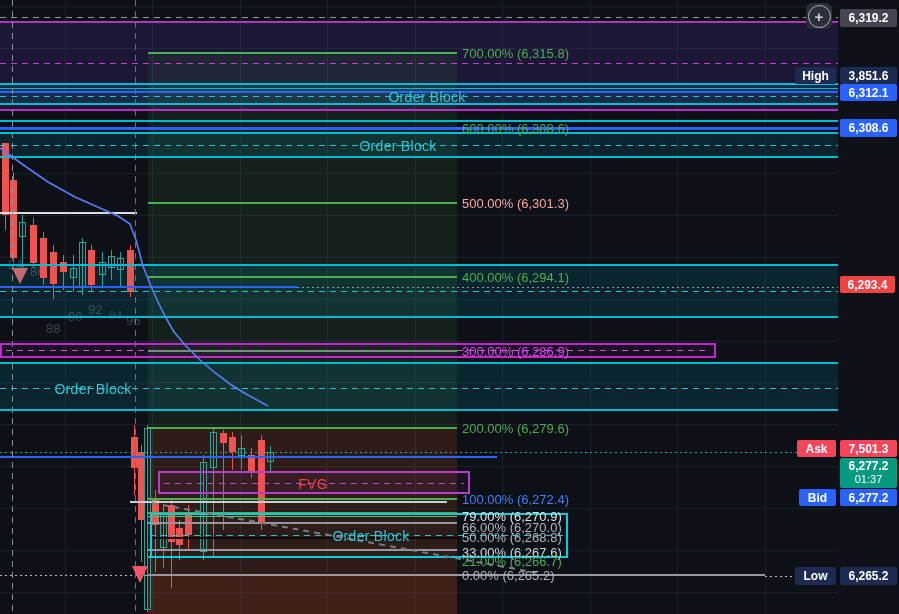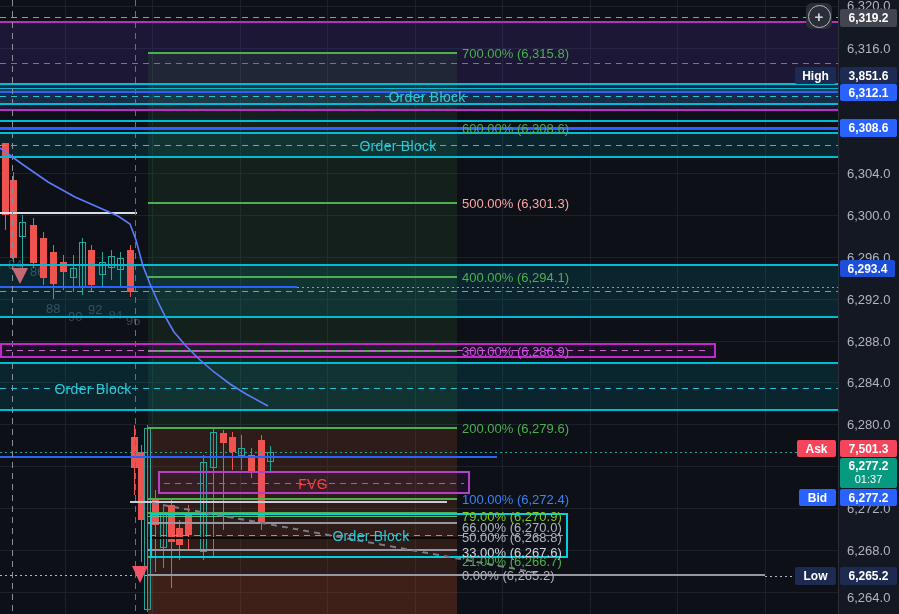--- a/index.html
+++ b/index.html
@@ -44,21 +44,21 @@
       <div class="gridline" style="position: absolute; left: 0px; top: 299px; width: 838px; height: 1px;"></div>
       <div class="gridline" style="position: absolute; left: 0px; top: 341px; width: 838px; height: 1px;"></div>
       <div class="gridline" style="position: absolute; left: 0px; top: 382px; width: 838px; height: 1px;"></div>
       <div class="gridline" style="position: absolute; left: 0px; top: 424px; width: 838px; height: 1px;"></div>
       <div class="gridline" style="position: absolute; left: 0px; top: 466px; width: 838px; height: 1px;"></div>
       <div class="gridline" style="position: absolute; left: 0px; top: 508px; width: 838px; height: 1px;"></div>
       <div class="gridline" style="position: absolute; left: 0px; top: 550px; width: 838px; height: 1px;"></div>
       <div class="gridline" style="position: absolute; left: 0px; top: 592px; width: 838px; height: 1px;"></div>
       <div class="faint" style="left: 8px; top: 264px;">84</div>
       <div class="faint" style="left: 30px; top: 271px;">86</div>
-      <div class="faint" style="left: 46px; top: 308px;">88</div>
+      <div class="faint" style="left: 46px; top: 328px;">88</div>
       <div class="faint" style="left: 68px; top: 316px;">90</div>
       <div class="faint" style="left: 88px; top: 309px;">92</div>
       <div class="faint" style="left: 109px; top: 315px; font-family: Liberation Serif, serif;">94</div>
       <div class="faint" style="left: 126px; top: 320px;">96</div>
       <div style="position: absolute; left: 0px; top: 22px; width: 838px; height: 88px; background: rgba(124, 77, 255, 0.13);"></div>
       <div style="position: absolute; left: 0px; top: 84px; width: 838px; height: 20px; background: rgba(0, 188, 212, 0.13);"></div>
       <div style="position: absolute; left: 0px; top: 133px; width: 838px; height: 24px; background: rgba(0, 188, 212, 0.13);"></div>
       <div style="position: absolute; left: 0px; top: 265px; width: 838px; height: 52px; background: rgba(0, 188, 212, 0.13);"></div>
       <div style="position: absolute; left: 0px; top: 363px; width: 838px; height: 47px; background: rgba(0, 188, 212, 0.13);"></div>
       <div style="position: absolute; left: 148px; top: 53px; width: 309px; height: 375px; background: rgba(76, 175, 80, 0.1);"></div>
@@ -177,59 +177,45 @@
       <svg width="838" height="614" style="position: absolute; left: 0px; top: 0px; pointer-events: none;">
         <polyline points="0,148 22,164 48,182 75,197 100,208 118,216 130,224 136,240 143,266 150,284 158,302 166,318 174,332 186,346 200,360 214,372 230,384 246,394 268,406" fill="none" stroke="#5b7cfa" stroke-width="1.6"></polyline>
       </svg>
       <div class="lbl" style="left: 462px; top: 53px; color: rgb(76, 175, 80);">700.00% (6,315.8)</div>
       <div class="lbl" style="left: 462px; top: 128px; color: rgb(76, 175, 80);">600.00% (6,308.6)</div>
       <div class="lbl" style="left: 462px; top: 203px; color: #fca5a5;">500.00% (6,301.3)</div>
       <div class="lbl" style="left: 462px; top: 277px; color: rgb(76, 175, 80);">400.00% (6,294.1)</div>
       <div class="lbl" style="left: 462px; top: 351px; color: #d946ef; text-align: center;">300.00% (6,286.9)</div>
       <div class="lbl" style="left: 462px; top: 428px; color: rgb(76, 175, 80);">200.00% (6,279.6)</div>
       <div class="lbl" style="left: 462px; top: 499px; color: #3b82f6;">100.00% (6,272.4)</div>
-      <div class="lbl" style="left: 462px; top: 516px; color: #84cc16;">79.00% (6,270.9)</div>
+      <div class="lbl" style="left: 462px; top: 516px; color: #e5e5e5;">79.00% (6,270.9)</div>
       <div class="lbl" style="left: 462px; top: 527px; color: rgb(178, 181, 190);">66.00% (6,270.0)</div>
       <div class="lbl" style="left: 462px; top: 537px; color: rgb(178, 181, 190);">50.00% (6,268.8)</div>
       <div class="lbl" style="left: 462px; top: 552px; color: rgb(209, 212, 220);">33.00% (6,267.6)</div>
       <div class="lbl" style="left: 462px; top: 561px; color: rgb(76, 175, 80);">21.00% (6,266.7)</div>
       <div class="lbl" style="left: 462px; top: 575px; color: rgb(178, 181, 190);">0.00% (6,265.2)</div>
       <div class="ob-lbl" style="left: 427px; top: 97px;">Order Block</div>
       <div class="ob-lbl" style="left: 398px; top: 146px;">Order Block</div>
       <div class="ob-lbl" style="left: 93px; top: 389px;">Order Block</div>
       <div class="ob-lbl" style="left: 371px; top: 536px;">Order Block</div>
       <div class="ob-lbl" style="left: 313px; top: 484px; color: #ef4444; font-size: 14px;">FVG</div>
       <div class="tri" style="position: absolute; left: 12px; top: 268px; border-left: 8px solid transparent; border-right: 8px solid transparent; border-top: 16px solid rgb(197, 106, 116);"></div>
       <div class="tri" style="position: absolute; left: 131.5px; top: 566px; border-left: 8.5px solid transparent; border-right: 8.5px solid transparent; border-top: 17px solid rgb(244, 85, 106);"></div>
     </div>
-  <div id="axis">
-      <div class="tick" style="top: 5px;">6,320.0</div>
-      <div class="tick" style="top: 48px;">6,316.0</div>
-      <div class="tick" style="top: 173px;">6,304.0</div>
-      <div class="tick" style="top: 215px;">6,300.0</div>
-      <div class="tick" style="top: 257px;">6,296.0</div>
-      <div class="tick" style="top: 299px;">6,292.0</div>
-      <div class="tick" style="top: 341px;">6,288.0</div>
-      <div class="tick" style="top: 382px;">6,284.0</div>
-      <div class="tick" style="top: 424px;">6,280.0</div>
-      <div class="tick" style="top: 508px;">6,272.0</div>
-      <div class="tick" style="top: 550px;">6,268.0</div>
-      <div class="tick" style="top: 597px;">6,264.0</div>
-    </div>
   <div id="plus-btn">
     <span class="circ">
         <span>+</span>
       </span>
   </div>
 <div class="badge" style="left: 840px; top: 9px; width: 57px; height: 18px; background: rgb(67, 70, 81);">6,319.2</div>
     <div class="badge" style="left: 795px; top: 67px; width: 41px; height: 17px; background: rgb(29, 43, 82);">High</div>
     <div class="badge" style="left: 840px; top: 67px; width: 57px; height: 17px; background: rgb(29, 43, 82);">3,851.6</div>
     <div class="badge" style="left: 840px; top: 84px; width: 57px; height: 17px; background: rgb(41, 98, 255);">6,312.1</div>
     <div class="badge" style="left: 840px; top: 119px; width: 57px; height: 18px; background: rgb(41, 98, 255);">6,308.6</div>
-    <div class="badge" style="left: 840px; top: 260px; width: 55px; height: 17px; background: #1d4ed8;">6,293.4</div>
+    <div class="badge" style="left: 840px; top: 276px; width: 55px; height: 17px; background: #ef4444;">6,293.4</div>
     <div class="badge" style="left: 797px; top: 440px; width: 39px; height: 17px; background: rgb(244, 69, 90);">Ask</div>
     <div class="badge" style="left: 840px; top: 440px; width: 57px; height: 17px; background: rgb(244, 69, 90);">7,501.3</div>
     <div class="badge" style="left: 799px; top: 489px; width: 37px; height: 17px; background: rgb(41, 98, 255);">Bid</div>
     <div class="badge" style="left: 840px; top: 489px; width: 57px; height: 17px; background: rgb(41, 98, 255);">6,277.2</div>
     <div class="badge" style="left: 795px; top: 567px; width: 41px; height: 18px; background: rgb(29, 43, 82);">Low</div>
     <div class="badge" style="left: 840px; top: 567px; width: 57px; height: 18px; background: rgb(29, 43, 82);">6,265.2</div>
     <div class="badge" style="left: 840px; top: 458px; width: 57px; height: 30px; background: rgb(8, 153, 129); flex-direction: column; line-height: 13px;">
       <div>6,277.2</div>
       <div style="font-size: 11px; font-weight: 400;">01:37</div>
     </div>

